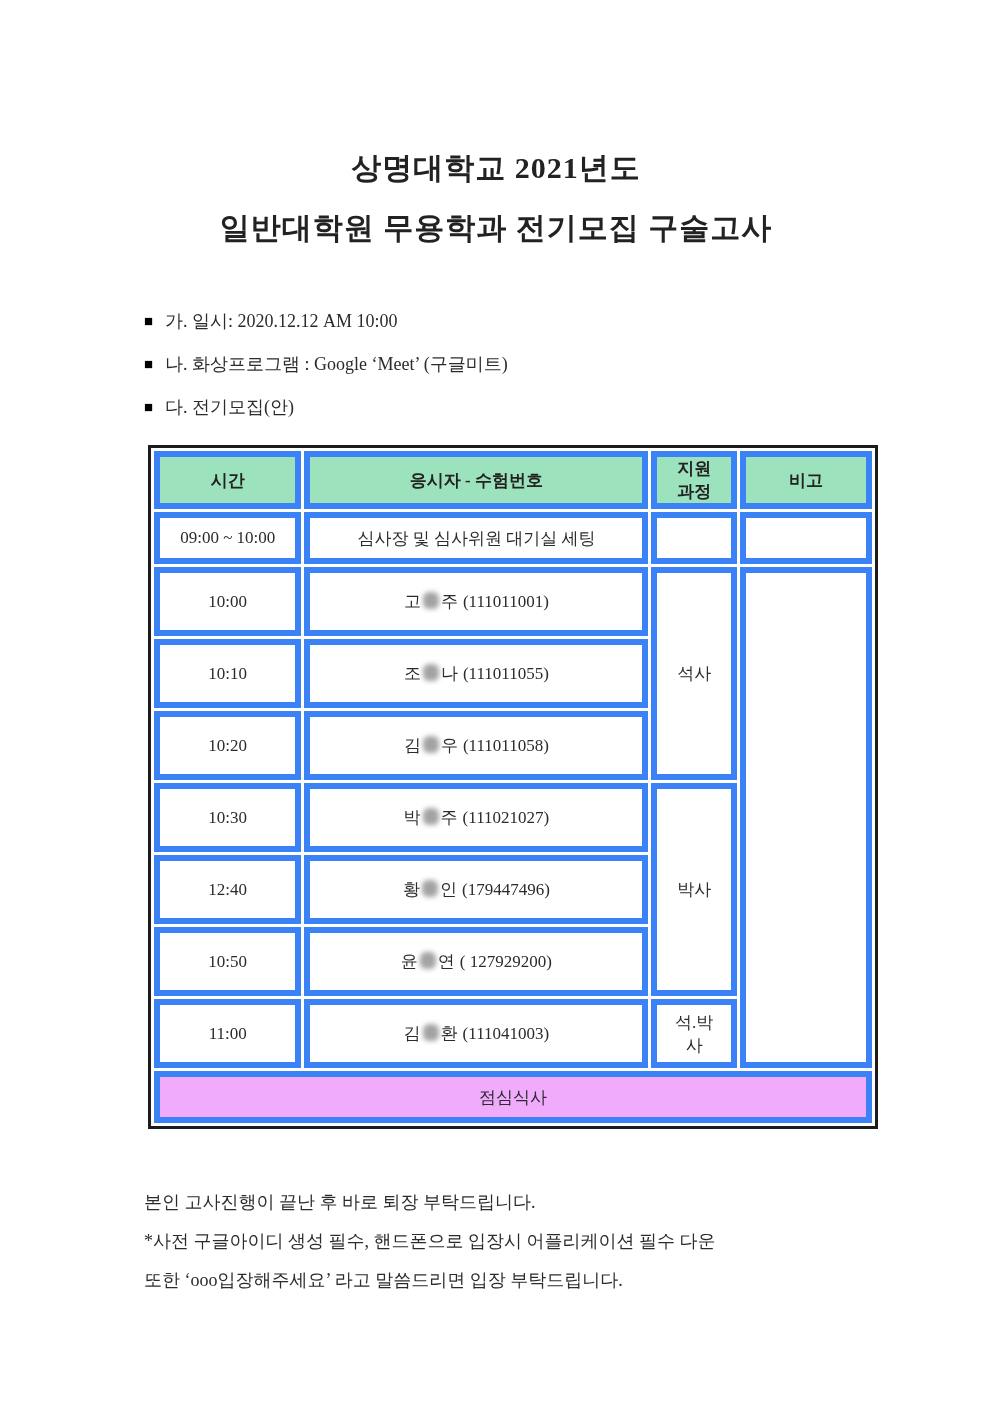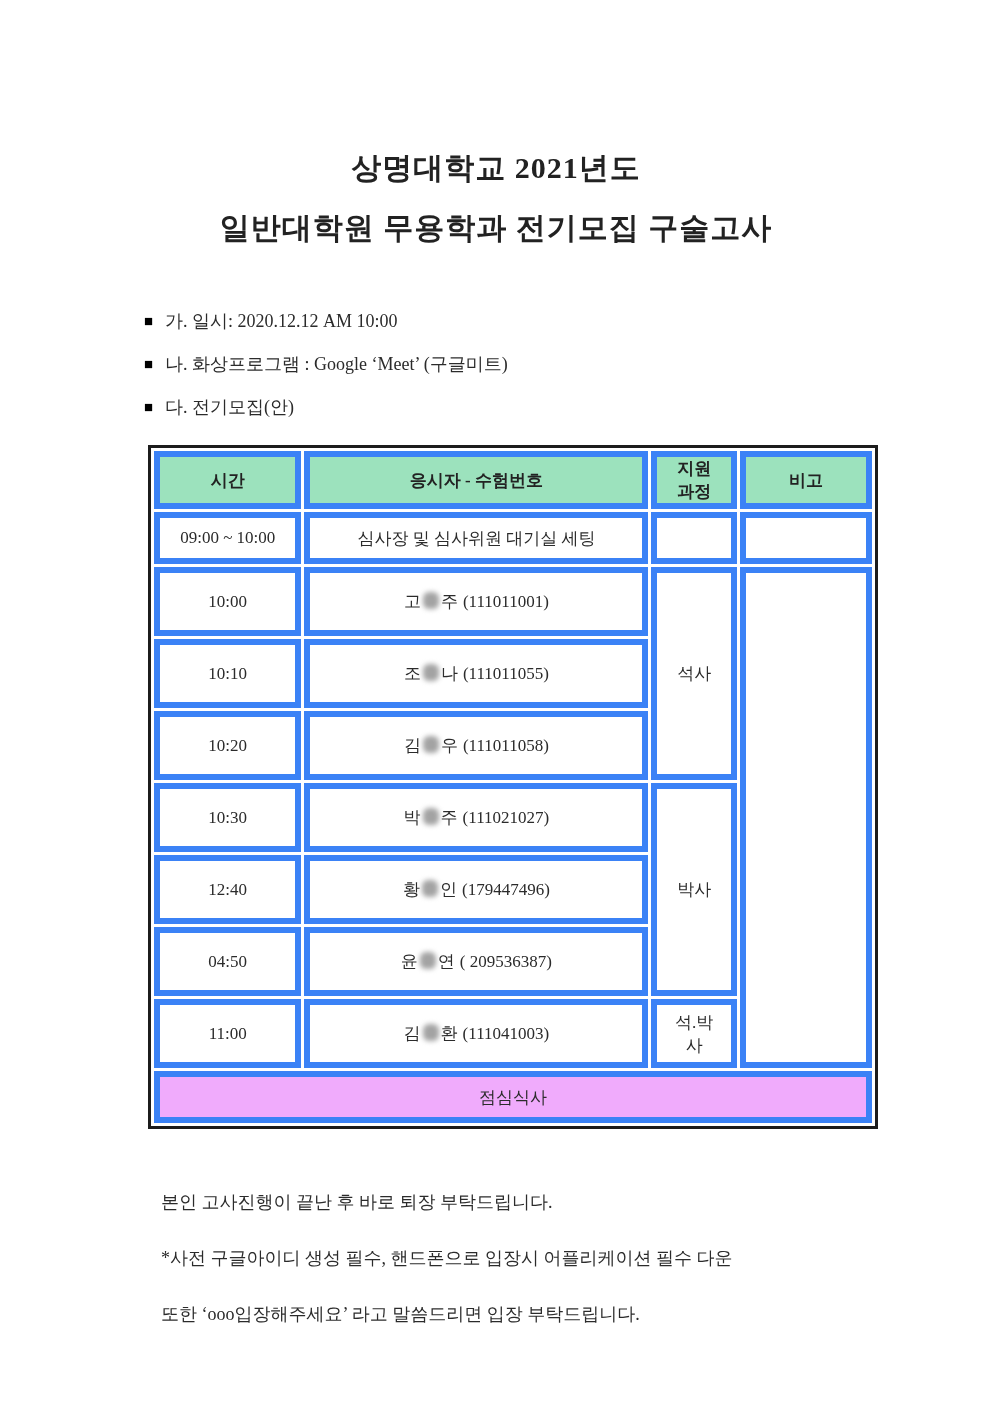--- a/index.html
+++ b/index.html
@@ -63,21 +63,21 @@
     width: 16px; height: 17px;
     background: #a3a3a3;
     border-radius: 6px;
     filter: blur(2.5px);
     vertical-align: -2px;
     margin: 0 2px;
   }
   .num { margin-left: 5px; }
 
   .notes { margin: 54px 0 0 144px; font-size: 18px; line-height: 39px; color: #2b2b2b; }
-  .notes p { margin: 17px; }
+  .notes p { margin: 0; }
 </style>
 </head>
 <body>
 
 <div class="page">
 
   <div class="titles">
     <div class="t1">상명대학교 2021년도</div>
     <div class="t2">일반대학원 무용학과 전기모집 구술고사</div>
   </div>
@@ -151,23 +151,23 @@
       </tr>
 
       <tr>
         <td class="data">12:40</td>
         <td class="data">
           <span>황</span><span class="redact"></span><span>인</span><span class="num">(179447496)</span>
         </td>
       </tr>
 
       <tr>
-        <td class="data">04:50</td>
+        <td class="data">10:50</td>
         <td class="data">
-          <span>윤</span><span class="redact"></span><span>연</span><span class="num">( 209536387)</span>
+          <span>윤</span><span class="redact"></span><span>연</span><span class="num">( 127929200)</span>
         </td>
       </tr>
 
       <tr>
         <td class="data">11:00</td>
         <td class="data">
           <span>김</span><span class="redact"></span><span>환</span><span class="num">(111041003)</span>
         </td>
         <td class="data">석.박사</td>
       </tr>

